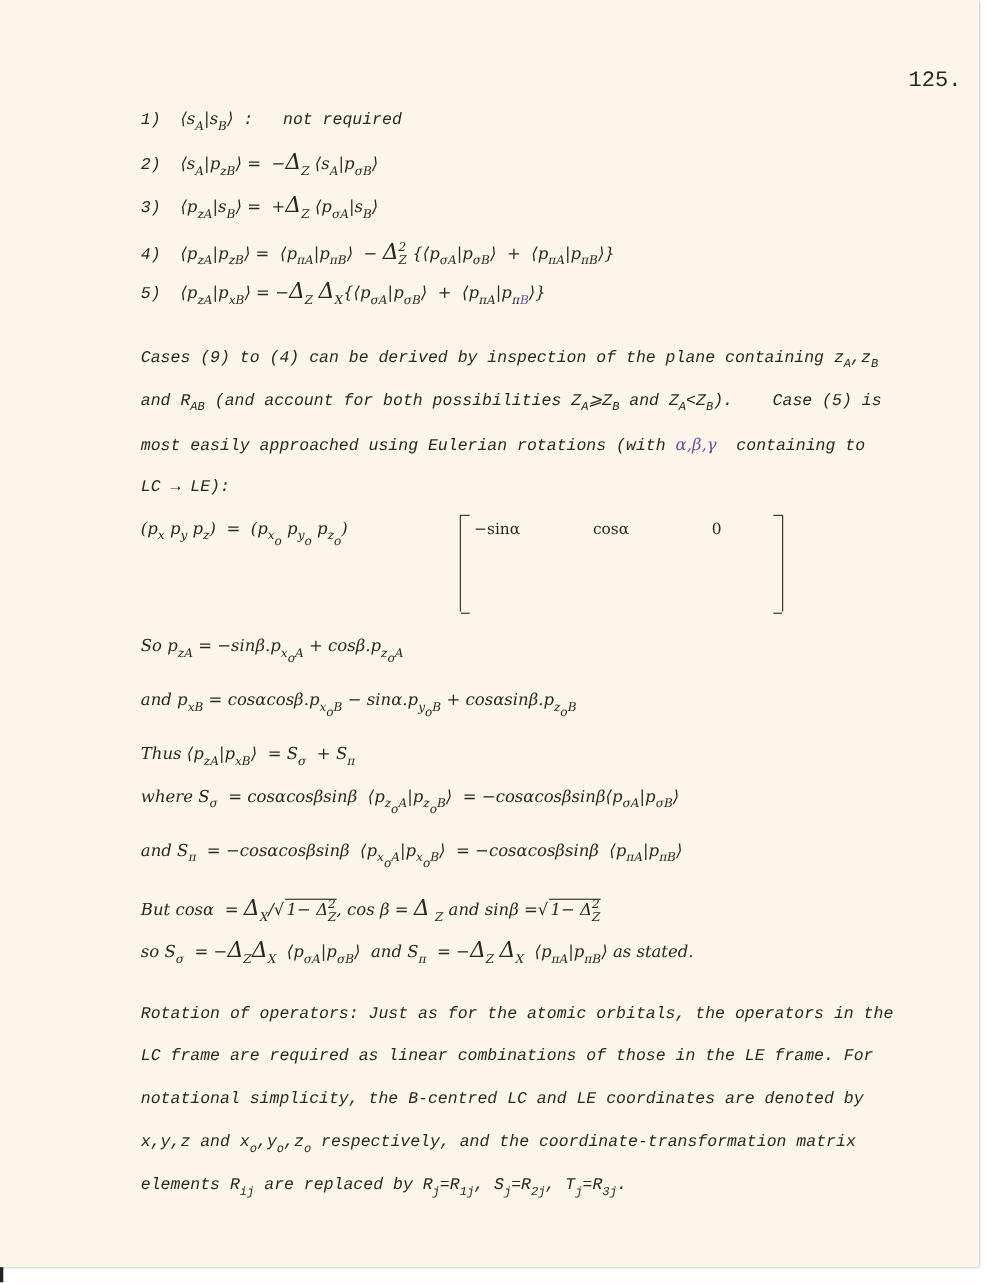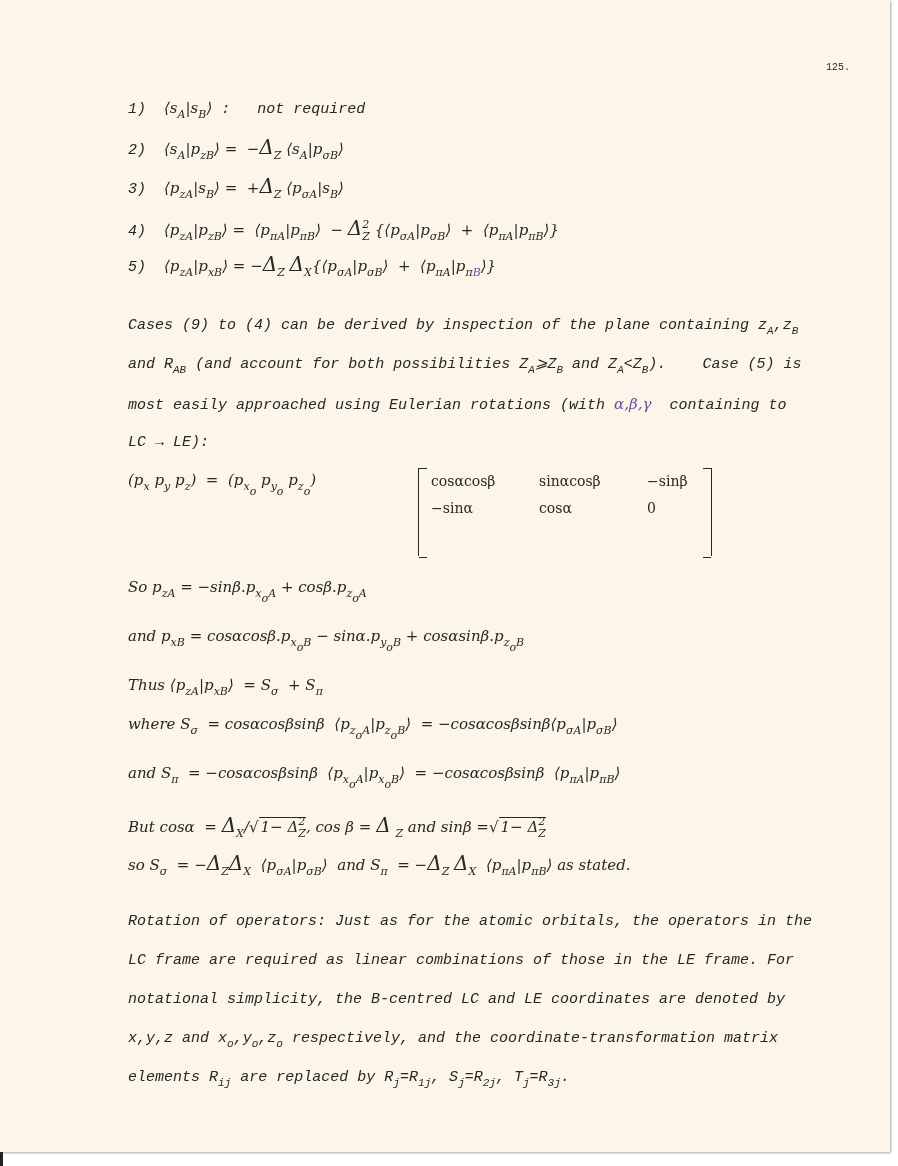--- a/index.html
+++ b/index.html
@@ -11,21 +11,21 @@
   }
   .paper {
     position: absolute; left: 0; top: 0; width: 890px; height: 1152px;
     background: #fcf6ea;
     box-shadow: 1px 1px 2px rgba(0,0,0,0.35);
   }
   .edge-left {
     position: absolute; left: 0; top: 1152px; width: 3px; height: 14px; background: #222;
   }
   .page-num {
-    position: absolute; left: 826px; top: 62px; font-size: 10px;
+    position: absolute; left: 826px; top: 62px; font-size: 20px;
   }
   .line {
     position: absolute; left: 128px; font-size: 15px; white-space: nowrap;
     line-height: 20px;
     font-style: italic;
   }
   .num { display: inline-block; width: 36px; }
   .math { font-family: "DejaVu Serif", "Liberation Serif", serif; }
   sub { font-size: 11px; vertical-align: -5px; }
   sup { font-size: 11px; vertical-align: 7px; }
@@ -81,25 +81,20 @@
 </div>
 <div class="line" style="top:433px">
   <span>LC → LE):</span>
 </div>
 
 <div class="line math" style="top:470px">
   (p<sub>x</sub> p<sub>y</sub> p<sub>z</sub>) &nbsp;= &nbsp;(p<sub>x<sub>o</sub></sub> p<sub>y<sub>o</sub></sub> p<sub>z<sub>o</sub></sub>)
 </div>
 <div class="matrix math">
   <div class="mrow">
-    <span class="mcell">cosαcosβ</span>
-    <span class="mcell">sinαcosβ</span>
-    <span class="mcell last">−sinβ</span>
-  </div>
-  <div class="mrow">
     <span class="mcell">−sinα</span>
     <span class="mcell">cosα</span>
     <span class="mcell last">0</span>
   </div>
 </div>
 
 <div class="line math" style="top:577px">
   So p<sub>zA</sub> = −sinβ.p<sub>x<sub>o</sub>A</sub> + cosβ.p<sub>z<sub>o</sub>A</sub>
 </div>
 <div class="line math" style="top:626px">

